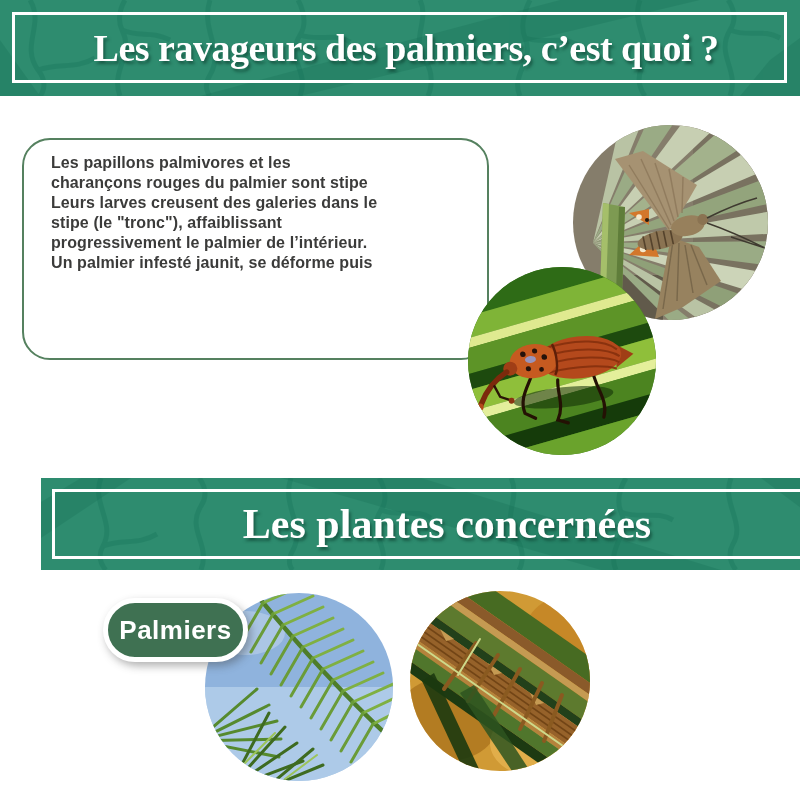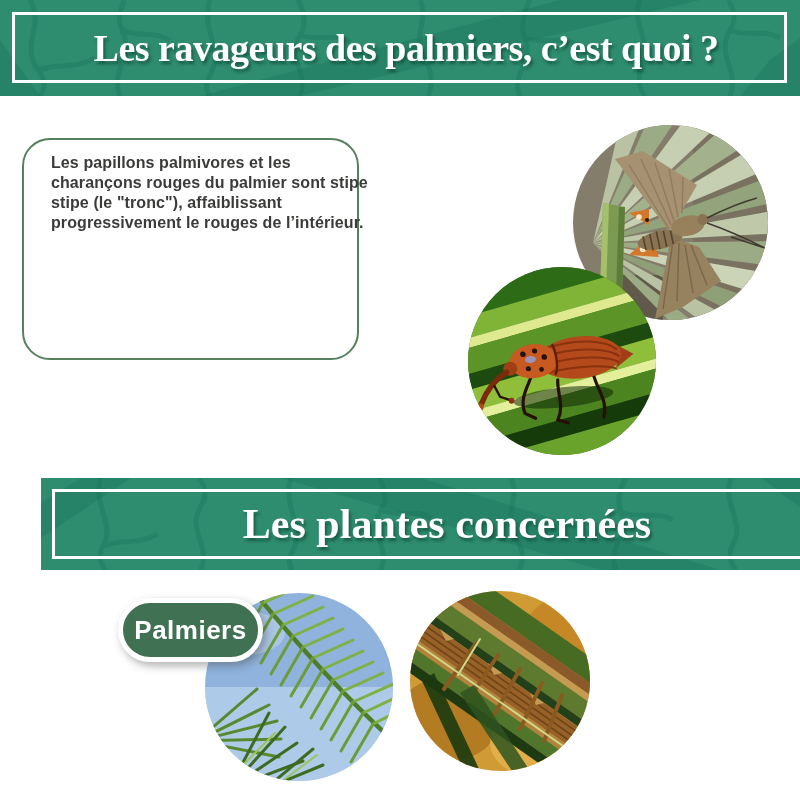--- a/index.html
+++ b/index.html
@@ -21,39 +21,39 @@
     display:flex; align-items:center; justify-content:center;
     color:#ffffff; font-family:"Liberation Serif","DejaVu Serif",serif;
     font-weight:bold; white-space:nowrap;
     text-shadow:2px 3px 3px rgba(12,62,47,0.6);
     padding-left:12px;
   }
   .banner-1 .title { font-size:38px; letter-spacing:-0.5px; }
   .banner-2 .title { font-size:42px; }
   
   .info-box {
-    position:absolute; left:22px; top:138px; width:337px; height:222px;
+    position:absolute; left:22px; top:138px; width:467px; height:222px;
     box-sizing:border-box; background:#ffffff;
     border:2px solid #55815F; border-radius:28px;
     padding:13px 26px 0 27px;
   }
   .info-box .line {
     font-size:16px; line-height:20px; font-weight:bold;
     color:#3B3B3A; white-space:nowrap; letter-spacing:0.1px;
   }
   
   .photo-circle { position:absolute; border-radius:50%; overflow:hidden; }
   .photo-circle svg { display:block; width:100%; height:100%; }
   .moth-circle    { left:573px; top:125px; width:195px; height:195px; z-index:1; }
   .weevil-circle  { left:468px; top:267px; width:188px; height:188px; z-index:2; }
   .palm1-circle   { left:205px; top:593px; width:188px; height:188px; z-index:1; }
   .palm2-circle   { left:410px; top:591px; width:180px; height:180px; z-index:1; }
   
   .pill {
-    position:absolute; left:118px; top:598px; width:145px; height:64px;
+    position:absolute; left:103px; top:598px; width:145px; height:64px;
     box-sizing:border-box; z-index:3;
     background:#3F7152; border:5px solid #ffffff; border-radius:32px;
     box-shadow:3px 4px 8px rgba(60,60,60,0.4);
     display:flex; align-items:center; justify-content:center;
   }
   .pill .pill-label {
     color:#ffffff; font-weight:bold; font-size:26px; letter-spacing:0.5px;
   }
 </style>
 </head>
@@ -84,22 +84,24 @@
         <polygon points="0,40 40,96 0,96"></polygon>
       </g>
     </svg>
     <div class="frame"></div>
     <div class="title">Les ravageurs des palmiers, c’est quoi ?</div>
   </div>
 
   <div class="info-box">
     <div class="line">Les papillons palmivores et les</div>
     <div class="line">charançons rouges du palmier sont stipe</div>
+    <div class="line">Leurs larves creusent des galeries dans le</div>
     <div class="line">stipe (le "tronc"), affaiblissant</div>
-    <div class="line">progressivement le rouges de l’intérieur.</div>
+    <div class="line">progressivement le palmier de l’intérieur.</div>
+    <div class="line">Un palmier infesté jaunit, se déforme puis</div>
   </div>
 
   <div class="photo-circle moth-circle" aria-label="palm-borer-moth-on-fan-palm-leaf">
     <svg viewBox="0 0 195 195">
       <rect width="195" height="195" fill="#857d6b"></rect>
       <rect x="120" width="75" height="195" fill="#6f6a58" opacity="0.55"></rect>
       <rect y="150" width="90" height="45" fill="#4a4236" opacity="0.6"></rect>
 
       <g>
         <polygon points="20,118 60,-60 90,-55" fill="#b9c3a4"></polygon>

